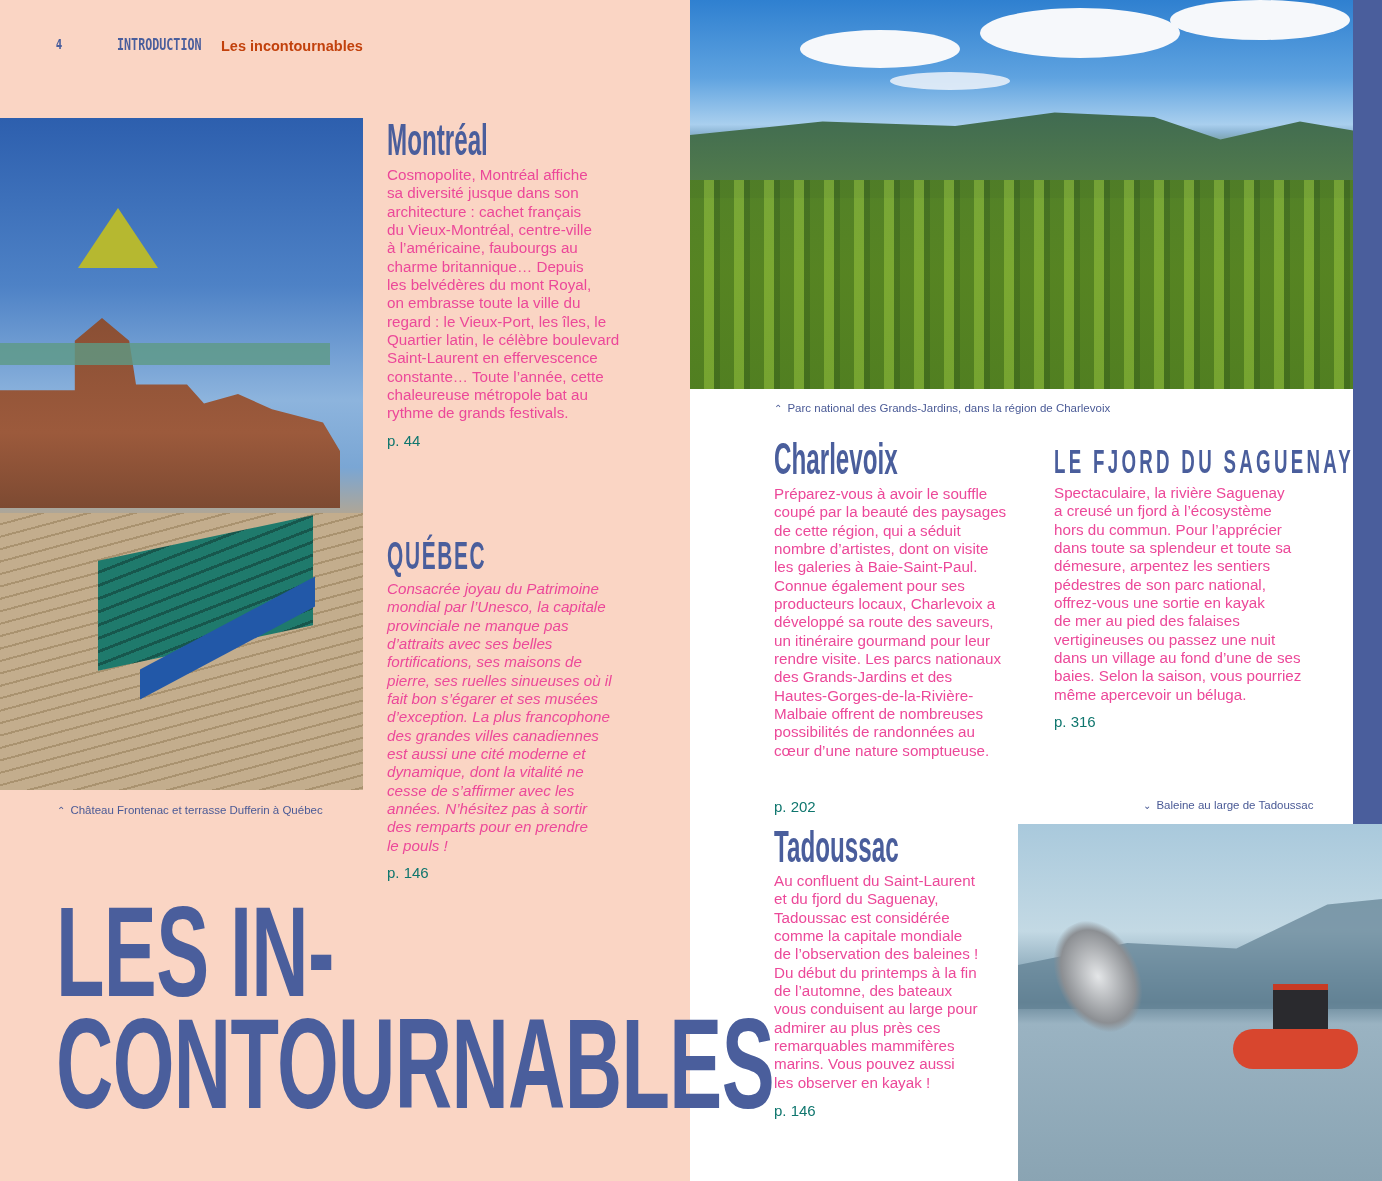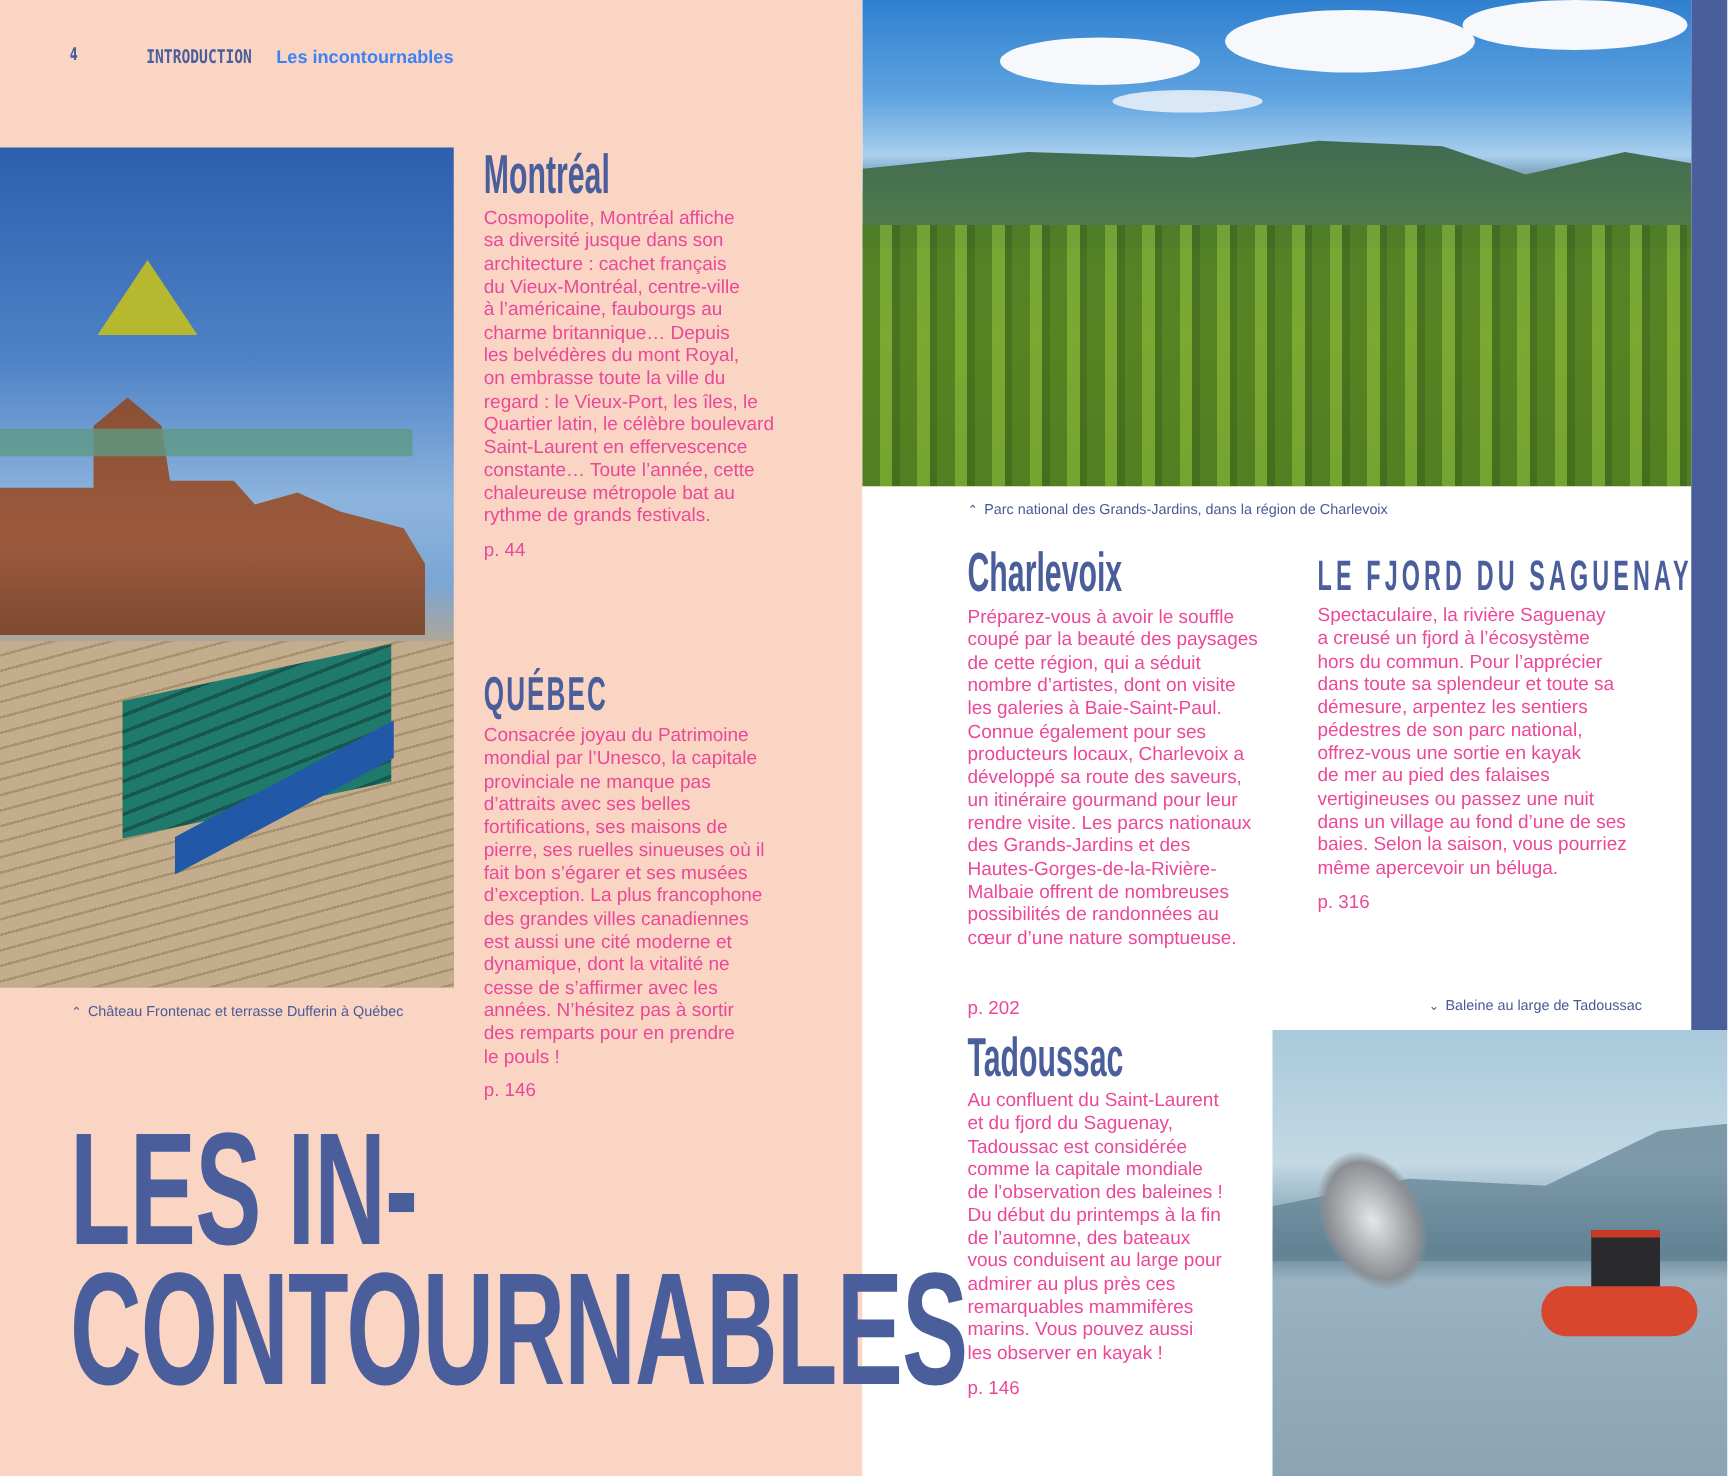--- a/index.html
+++ b/index.html
@@ -27,32 +27,32 @@
     font-family: "DejaVu Sans Condensed", "DejaVu Sans", sans-serif;
     color: #4a5e9c; transform: scaleX(0.7); transform-origin: left;
   }
   .section-label {
     position: absolute; left: 117px; top: 0; font-size: 15px; font-weight: bold;
     font-family: "DejaVu Sans Mono", monospace; letter-spacing: 0px;
     color: #4a5e9c; white-space: nowrap; transform: scaleX(0.78); transform-origin: left;
   }
   .section-sub {
     position: absolute; left: 221px; top: 2px; font-size: 14.5px; font-weight: bold;
-    color: #3b82f6; white-space: nowrap;
+    color: #c2410c; white-space: nowrap;
   }
   .cond-title {
     position: absolute; color: #4a5e9c; font-weight: bold;
     font-family: "Liberation Sans Narrow", "Liberation Sans", sans-serif;
     transform-origin: left top; white-space: nowrap; line-height: 1;
   }
   .body-text {
     position: absolute; font-size: 15.2px; line-height: 18.35px; color: #ec4899;
     white-space: pre-line;
   }
-  .page-ref { position: absolute; font-size: 15px; color: #ec4899; }
+  .page-ref { position: absolute; font-size: 15px; color: #0f766e; }
   .caption {
     position: absolute; font-size: 11.5px; color: #4a5a96; white-space: nowrap;
   }
   .caption .chev { display: inline-block; margin-right: 5px; font-size: 10px; }
   .photo { position: absolute; overflow: hidden; }
 
   
   .photo-quebec {
     left: 0; top: 118px; width: 363px; height: 672px;
     background: linear-gradient(180deg, #2d5fae 0%, #4e82c6 25%, #8db4dd 42%, #7aa6d4 52%, #b8a68c 60%, #c4b397 75%, #a8987c 100%);
@@ -172,21 +172,21 @@
 on embrasse toute la ville du
 regard : le Vieux-Port, les îles, le
 Quartier latin, le célèbre boulevard
 Saint-Laurent en effervescence
 constante… Toute l’année, cette
 chaleureuse métropole bat au
 rythme de grands festivals.</div>
 <div class="page-ref" style="left:387px; top:432px;">p. 44</div>
 
 <div class="cond-title" style="left:387px; top:537px; font-size:38px; letter-spacing:3px; transform:scaleX(0.55);">QUÉBEC</div>
-<div class="body-text" style="left:387px; top:580px; width:250px;">Consacrée joyau du Patrimoine
+<div class="body-text" style="left:387px; top:580px; width:250px;font-style:italic;">Consacrée joyau du Patrimoine
 mondial par l’Unesco, la capitale
 provinciale ne manque pas
 d’attraits avec ses belles
 fortifications, ses maisons de
 pierre, ses ruelles sinueuses où il
 fait bon s’égarer et ses musées
 d’exception. La plus francophone
 des grandes villes canadiennes
 est aussi une cité moderne et
 dynamique, dont la vitalité ne

